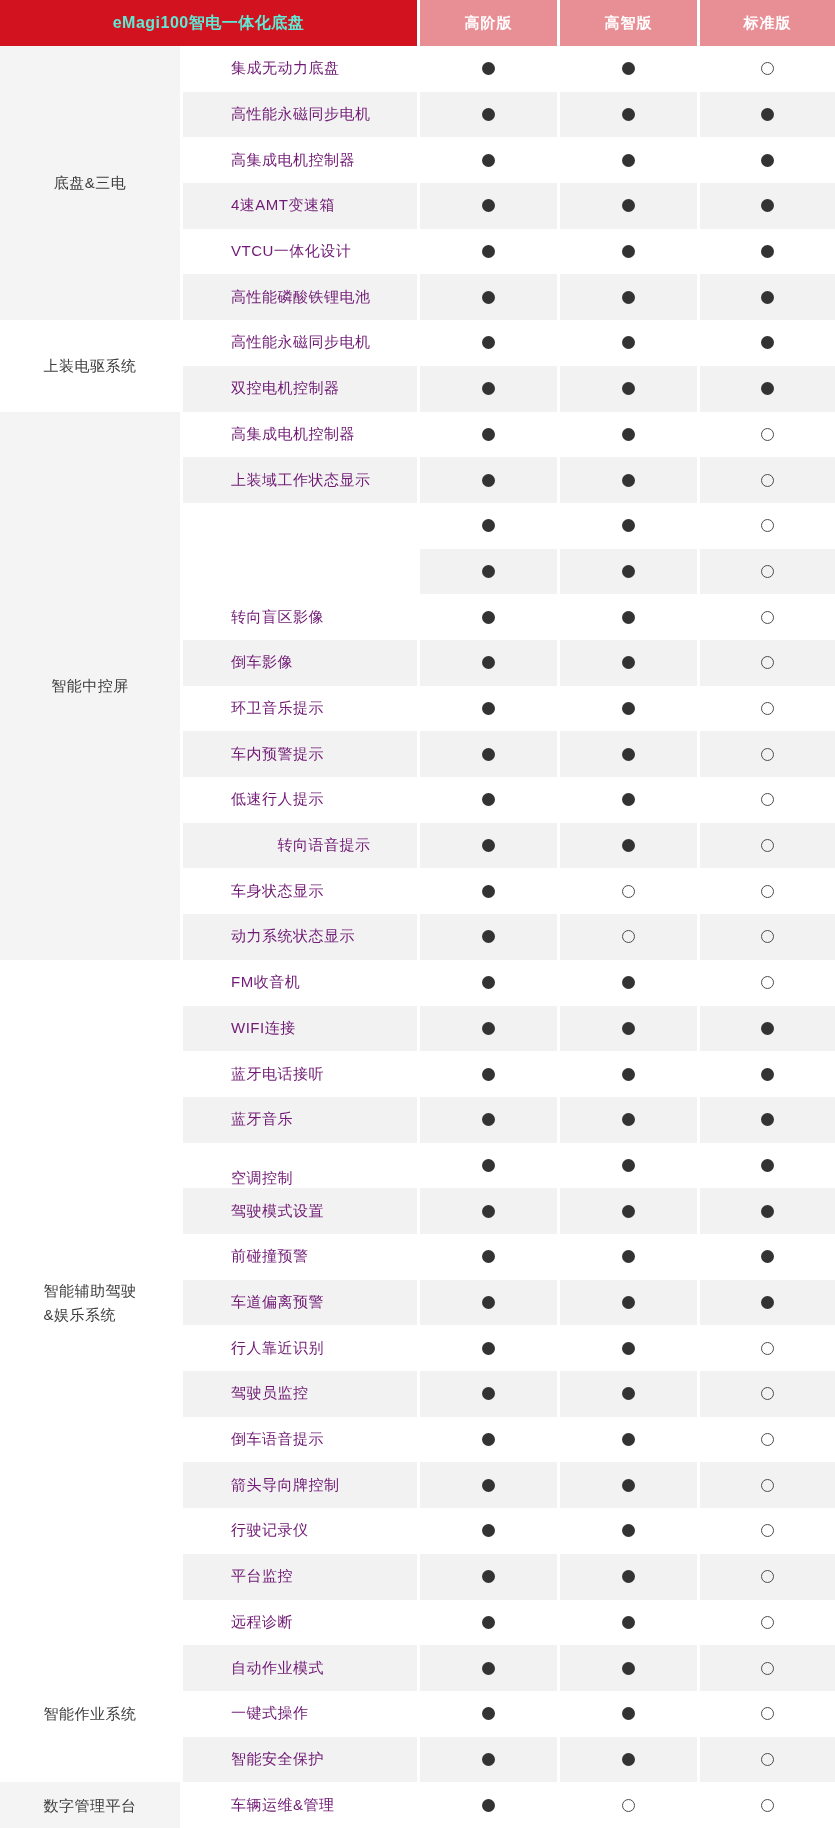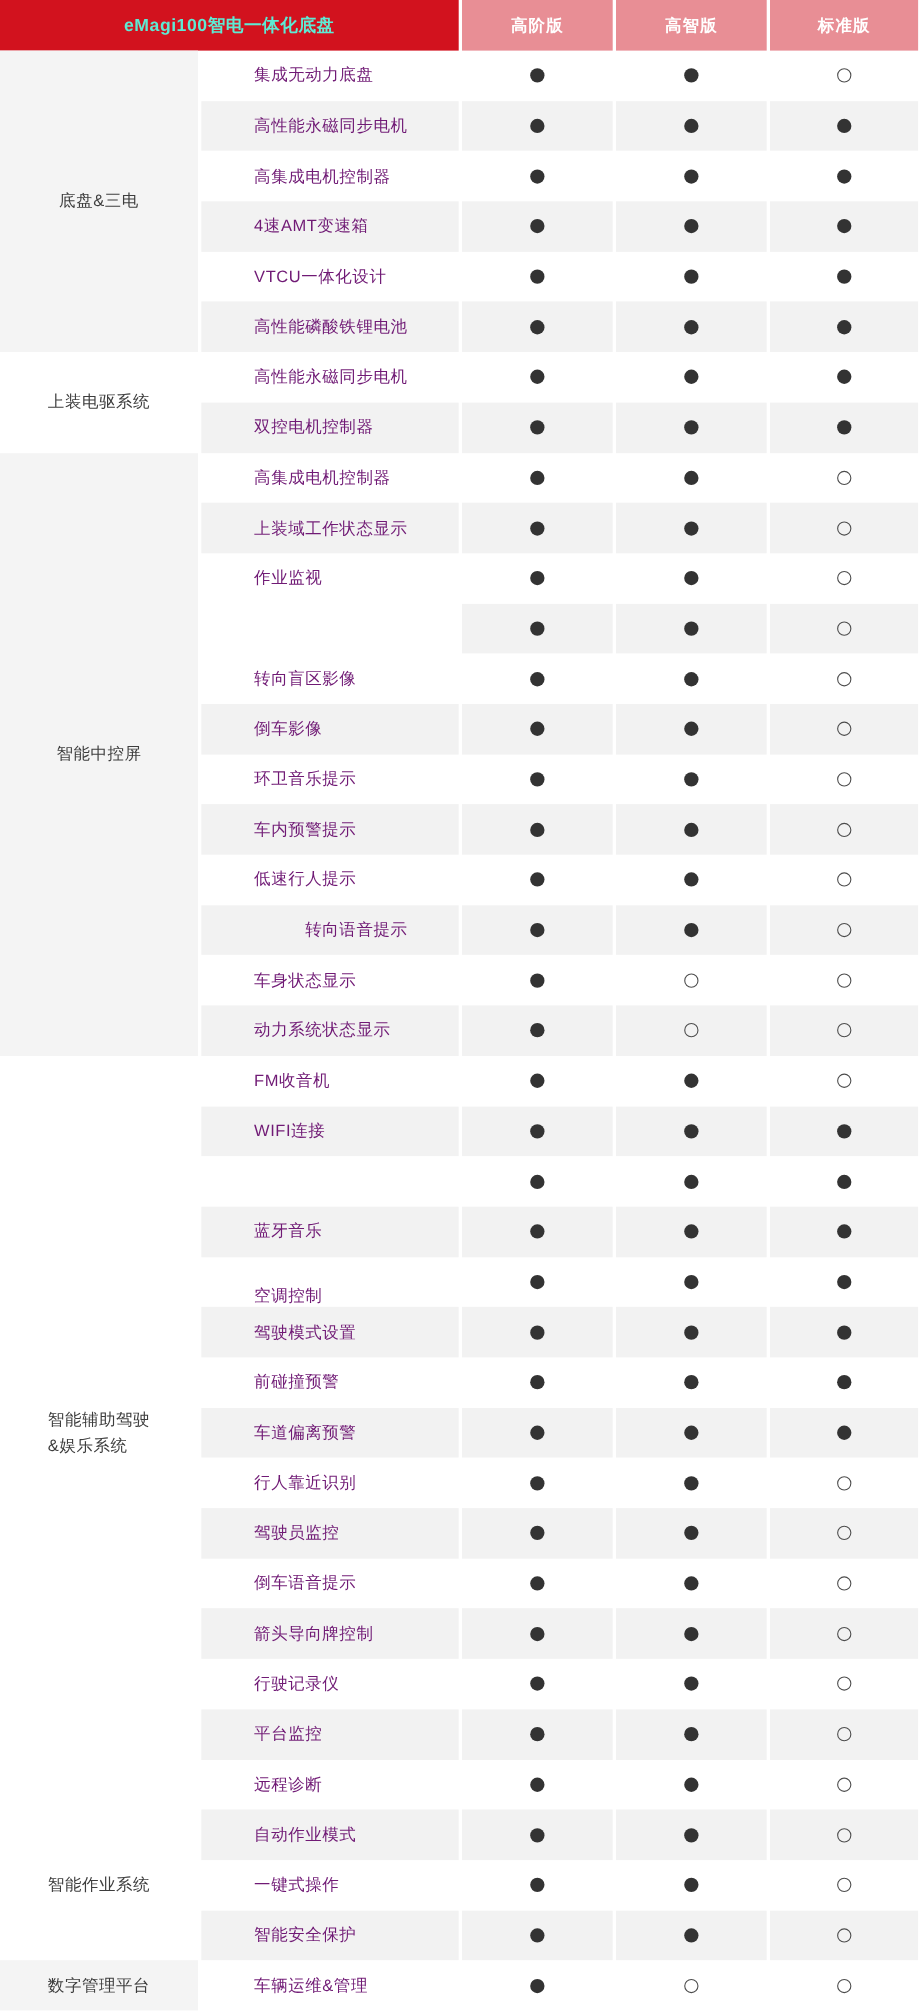--- a/index.html
+++ b/index.html
@@ -179,23 +179,20 @@
     </div>
     <div class="cell dot-cell shaded" style="grid-area: 11 / 3;">
       <span class="dot filled"></span>
     </div>
     <div class="cell dot-cell shaded" style="grid-area: 11 / 4;">
       <span class="dot filled"></span>
     </div>
     <div class="cell dot-cell shaded" style="grid-area: 11 / 5;">
       <span class="dot hollow"></span>
     </div>
-    <div class="cell feature-cell" style="grid-row: 12;">
-      <span>作业监视</span>
-    </div>
     <div class="cell dot-cell" style="grid-area: 12 / 3;">
       <span class="dot filled"></span>
     </div>
     <div class="cell dot-cell" style="grid-area: 12 / 4;">
       <span class="dot filled"></span>
     </div>
     <div class="cell dot-cell" style="grid-area: 12 / 5;">
       <span class="dot hollow"></span>
     </div>
     <div class="cell dot-cell shaded" style="grid-area: 13 / 3;">
@@ -322,20 +319,23 @@
       <span>WIFI连接</span>
     </div>
     <div class="cell dot-cell shaded" style="grid-area: 23 / 3;">
       <span class="dot filled"></span>
     </div>
     <div class="cell dot-cell shaded" style="grid-area: 23 / 4;">
       <span class="dot filled"></span>
     </div>
     <div class="cell dot-cell shaded" style="grid-area: 23 / 5;">
       <span class="dot filled"></span>
+    </div>
+    <div class="cell feature-cell" style="grid-row: 24;">
+      <span>蓝牙电话接听</span>
     </div>
     <div class="cell dot-cell" style="grid-area: 24 / 3;">
       <span class="dot filled"></span>
     </div>
     <div class="cell dot-cell" style="grid-area: 24 / 4;">
       <span class="dot filled"></span>
     </div>
     <div class="cell dot-cell" style="grid-area: 24 / 5;">
       <span class="dot filled"></span>
     </div>

